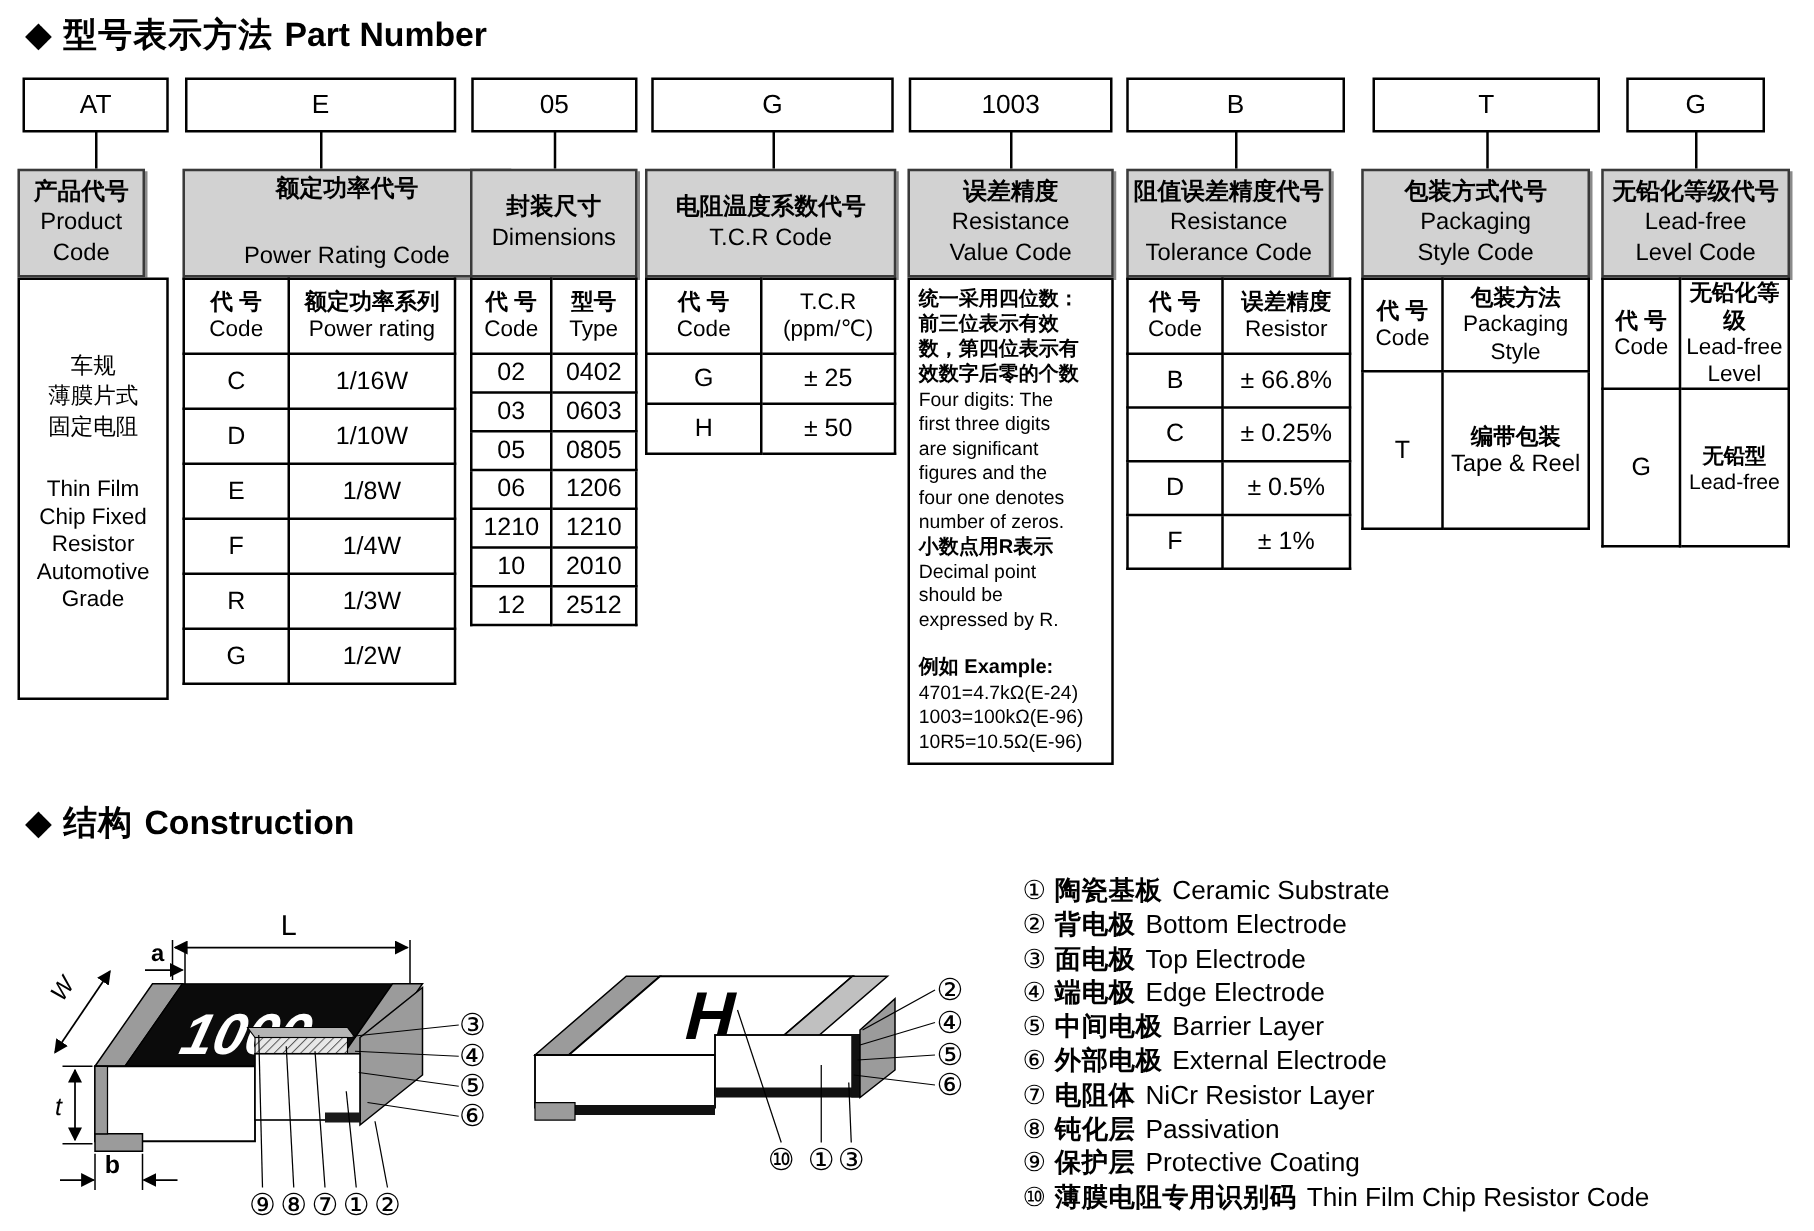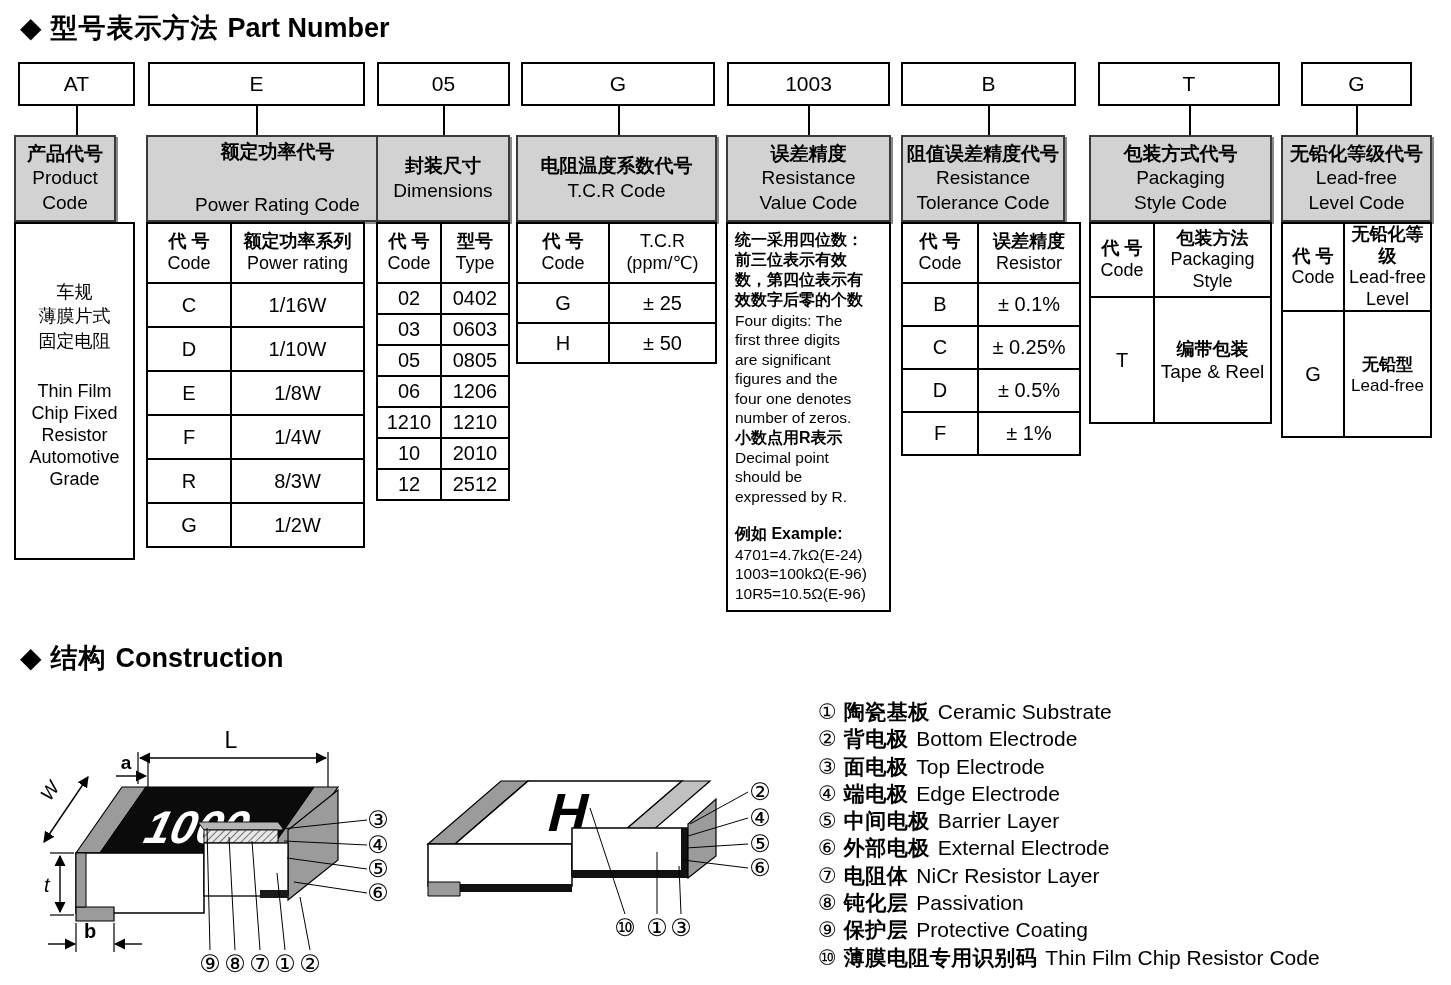--- a/index.html
+++ b/index.html
@@ -155,21 +155,21 @@
     <tr style="height:44px;">
           <td>E</td>
           <td>1/8W</td>
         </tr>
     <tr style="height:44px;">
           <td>F</td>
           <td>1/4W</td>
         </tr>
     <tr style="height:44px;">
           <td>R</td>
-          <td>8/3W</td>
+          <td>1/3W</td>
         </tr>
     <tr style="height:44px;">
           <td>G</td>
           <td>1/2W</td>
         </tr>
   </tbody>
     </table>
 
   <table class="tbl" style="left:376px; width:134px;">
     <tbody>
@@ -266,21 +266,21 @@
         <span class="zh">代 号</span>
         <span class="en">Code</span>
           </td>
       <td class="hcell">
         <span class="zh">误差精度</span>
         <span class="en">Resistor</span>
           </td>
     </tr>
     <tr style="height:43px;">
           <td>B</td>
-          <td>± 0.1%</td>
+          <td>± 66.8%</td>
         </tr>
     <tr style="height:43px;">
           <td>C</td>
           <td>± 0.25%</td>
         </tr>
     <tr style="height:43px;">
           <td>D</td>
           <td>± 0.5%</td>
         </tr>
     <tr style="height:43px;">

